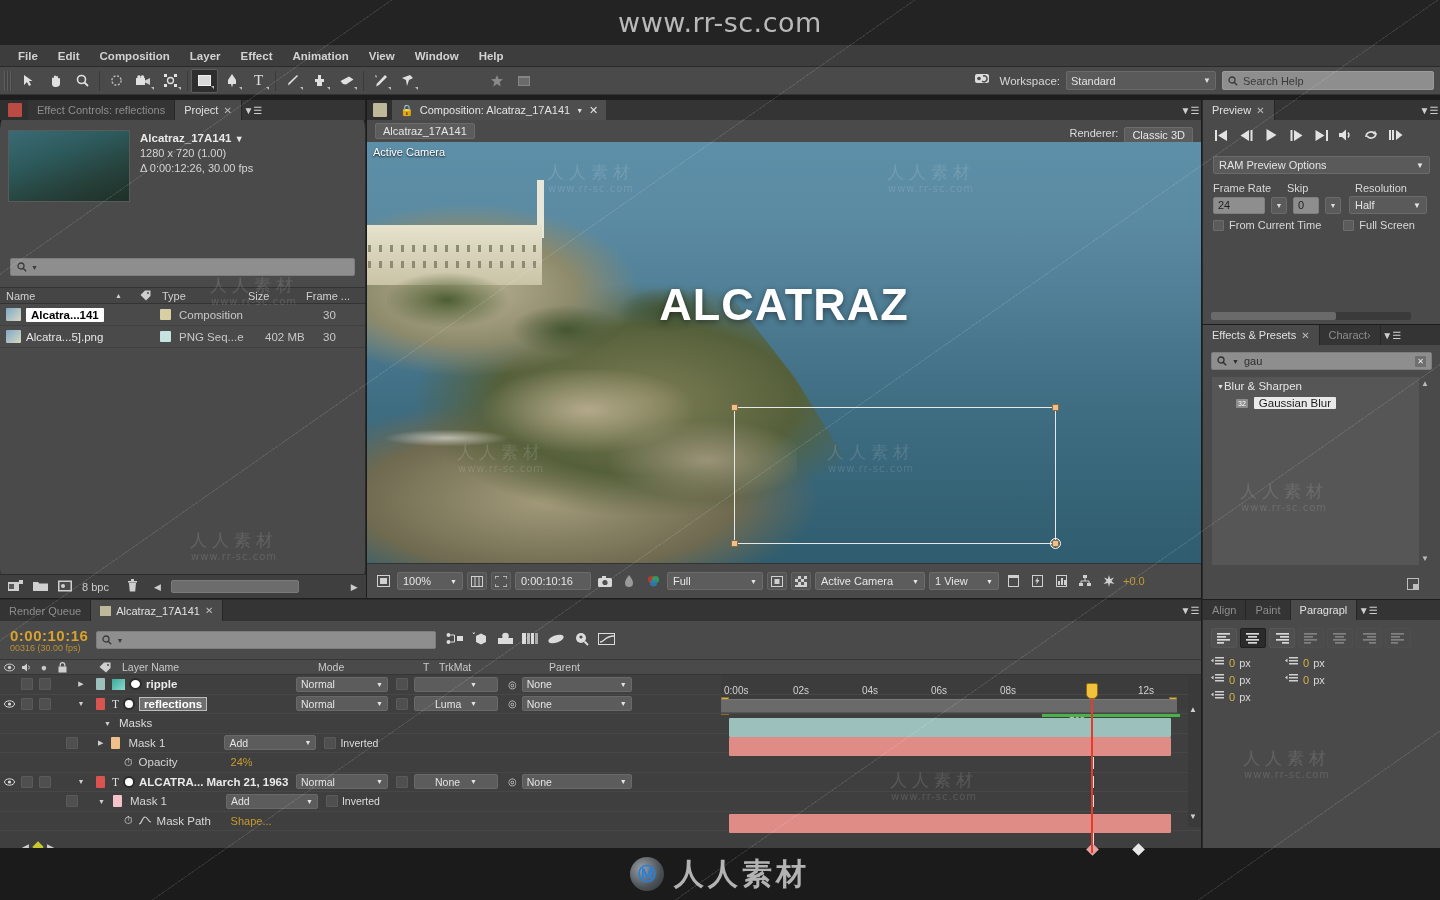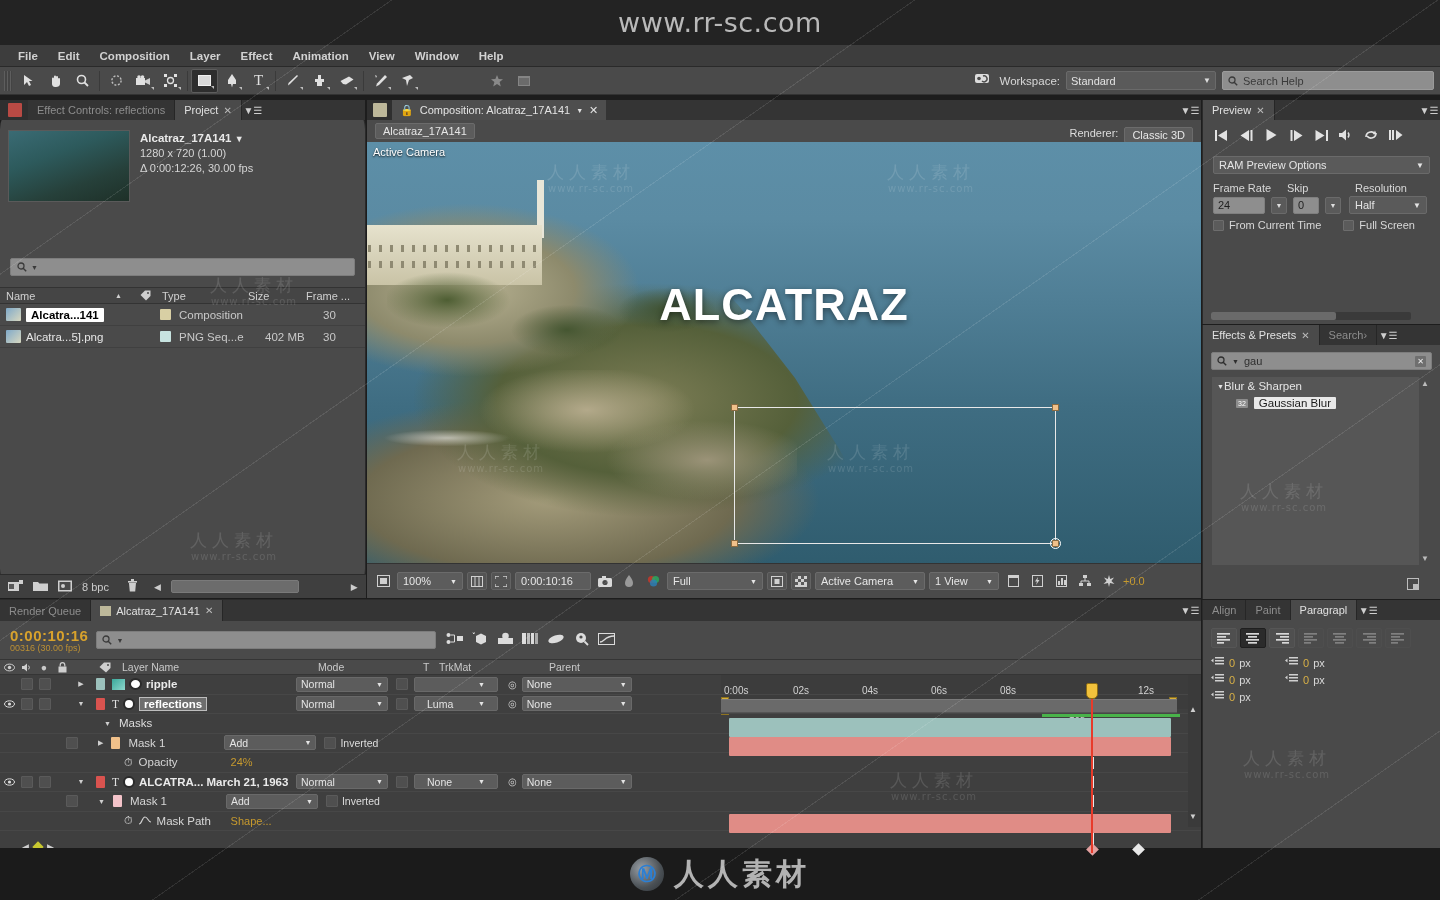--- a/index.html
+++ b/index.html
@@ -245,21 +245,21 @@
           position:relative; }
   .sw { width:18px;display:flex;align-items:center;justify-content:center;color:#cfcfcf;font-size:10px; }
   .swbox { width:12px;height:12px;background:#4f4f4f;border:1px solid #5a5a5a;border-radius:1px; }
   .lbl-cell { width:180px;display:flex;align-items:center;gap:4px;padding-left:2px; }
   .lname { color:#eaeaea;font-weight:bold; }
   .lname.boxed { background:#6e6e6e;border:1px solid #bdbdbd;padding:0 4px;color:#fff; }
   .mode-dd { width:92px;height:15px;background:#5c5c5c;border:1px solid #696969;border-radius:2px;
              display:flex;align-items:center;padding:0 4px;font-size:10.5px;color:#e4e4e4; }
   .mode-dd .ar{ margin-left:auto;font-size:7px; }
   .trk-dd { width:84px;height:15px;background:#5c5c5c;border:1px solid #696969;border-radius:2px;
-            display:flex;align-items:center;padding:0 12px;font-size:10.5px;color:#e4e4e4; }
+            display:flex;align-items:center;padding:0 20px;font-size:10.5px;color:#e4e4e4; }
   .par-dd { width:110px;height:15px;background:#5c5c5c;border:1px solid #696969;border-radius:2px;
             display:flex;align-items:center;padding:0 4px;font-size:10.5px;color:#e4e4e4; }
   .inv-chk { display:flex;align-items:center;gap:4px;font-size:10.5px;color:#dcdcdc; }
   .col-lbl { width:9px;height:12px;border-radius:1px; }
   .val-yellow { color:#c79a2e;font-size:11px; }
   .ruler { position:absolute;left:721px;top:0;width:480px;height:34px;background:#3c3c3c; }
   .ruler .ticks { position:absolute;left:0;top:10px;width:100%;height:18px; }
   .tickLbl { position:absolute;font-size:10px;color:#d2d2d2;top:0; }
   .tickMark{ position:absolute;width:1px;height:4px;background:#8d8d8d;top:14px; }
   .workarea { position:absolute;left:721px;top:24px;width:456px;height:14px;background:#6a6a6a;
@@ -829,21 +829,21 @@
       </div>
   </div>
 
   <div class="panel" id="fxPanel">
     <div class="ptabs">
       <div class="ptab active">
         <span>Effects &amp; Presets</span>
         <span class="x">✕</span>
       </div>
       <div class="ptab">
-        <span>Search›</span>
+        <span>Charact›</span>
       </div>
       <div class="pmenu">▼☰</div>
       <div class="ptab-fill"></div>
     </div>
 
     <div class="fx-search">
       <svg width="10" height="10" viewBox="0 0 10 10">
           <circle cx="4" cy="4" r="3" fill="none" stroke="#2e2e2e" stroke-width="1.3"></circle>
           <line x1="6.2" y1="6.2" x2="9.2" y2="9.2" stroke="#2e2e2e" stroke-width="1.4"></line>
         </svg>

